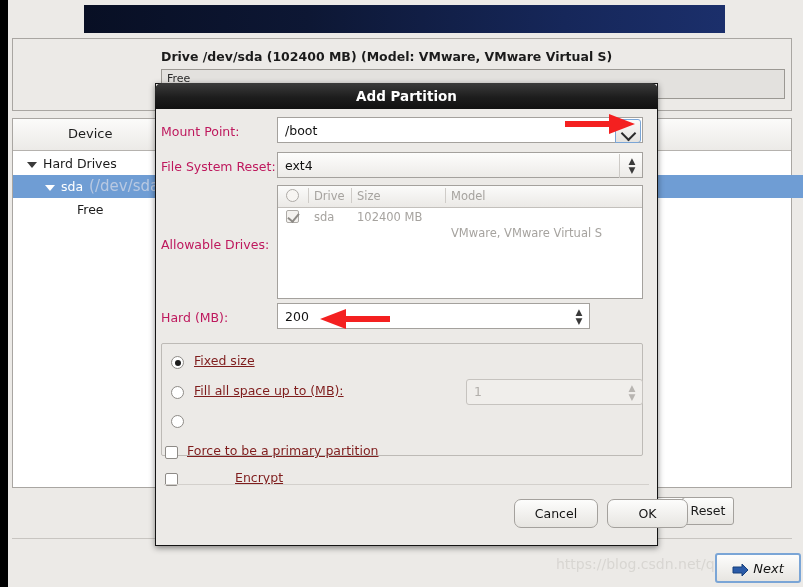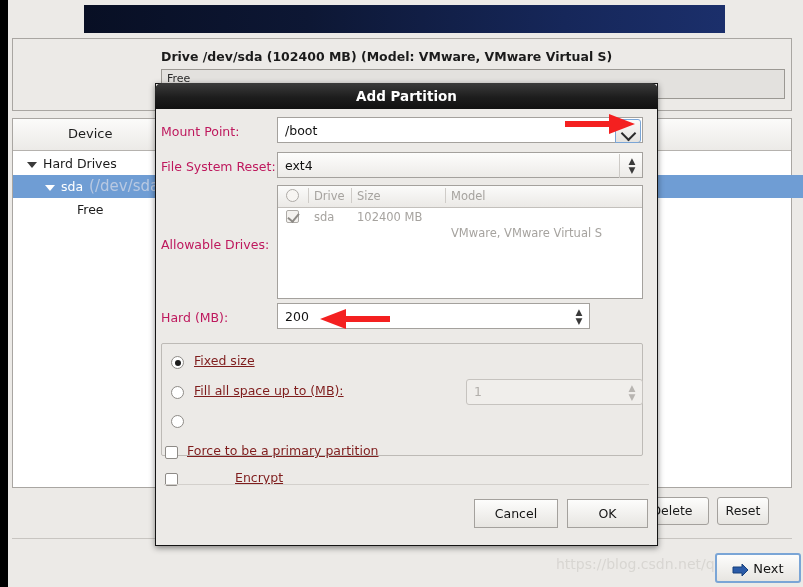--- a/index.html
+++ b/index.html
@@ -130,21 +130,21 @@
     background: linear-gradient(to bottom, #fdfdfc 0%, #e7e5e1 100%);
     border: 1px solid #a4a19d;
     border-radius: 3px;
     font-size: 13px;
     color: #141414;
     line-height: 28px;
     box-sizing: border-box;
     text-align: center;
     white-space: nowrap;
   }
-  #btn-next { border: 2px solid #7aa5d6; }
+  #btn-next { border: 2px solid #7aa5d6; font-style: italic; }
   .nav-arrow { vertical-align: middle; margin-right: 4px; }
   #watermark {
     position: absolute;
     left: 548px; top: 556px;
     font-size: 14px;
     color: #d8d6d2;
     white-space: nowrap;
     letter-spacing: 0px;
   }
   
@@ -336,26 +336,27 @@
     position: absolute;
     left: 8px; top: 375px;
     width: 485px; height: 1px;
     background: #d3d0cc;
   }
   .dlg-btn {
     position: absolute;
     height: 29px;
     background: linear-gradient(to bottom, #fdfdfc 0%, #e7e5e1 100%);
     border: 1px solid #a4a19d;
-    border-radius: 0;
+    border-radius: 7px;
     font-size: 12.5px;
     color: #141414;
     text-align: center;
     line-height: 27px;
     box-sizing: border-box;
+    margin-left: 40px;
   }
   
   .red-arrow { position: absolute; }
 </style>
 </head>
 <body>
 
 <div id="screen">
 
   <div id="app-window">
@@ -381,21 +382,21 @@
       <div class="tree-row selected" style="top:56px; padding-left:32px;">
         <span class="tree-caret"></span><span>sda</span><span class="tree-dev-path" style="margin-left:6px;">(/dev/sda)</span>
       </div>
 
       <div class="tree-row" style="top:79px; padding-left:64px;">
         <span>Free</span>
       </div>
     </div>
 
     <div class="mw-btn" style="left:627px; top:497px; width:74px;">Delete</div>
-    <div class="mw-btn" style="left:709px; top:497px; width:52px;">Reset</div>
+    <div class="mw-btn" style="left:674px; top:497px; width:52px;">Reset</div>
 
     <div id="mw-sep"></div>
 
     <div id="watermark">https://blog.csdn.net/qq_44345340</div>
 
 
     <div class="nav-btn" id="btn-next" style="left:707px; width:86px;">
       <svg class="nav-arrow" width="17" height="14" viewBox="0 0 17 14">
         <path d="M10 1 L16 7 L10 13 L10 10 L1 10 L1 4 L10 4 Z" fill="#2b5ba8" stroke="#17407d" stroke-width="1"></path>
       </svg><span>Next</span>

